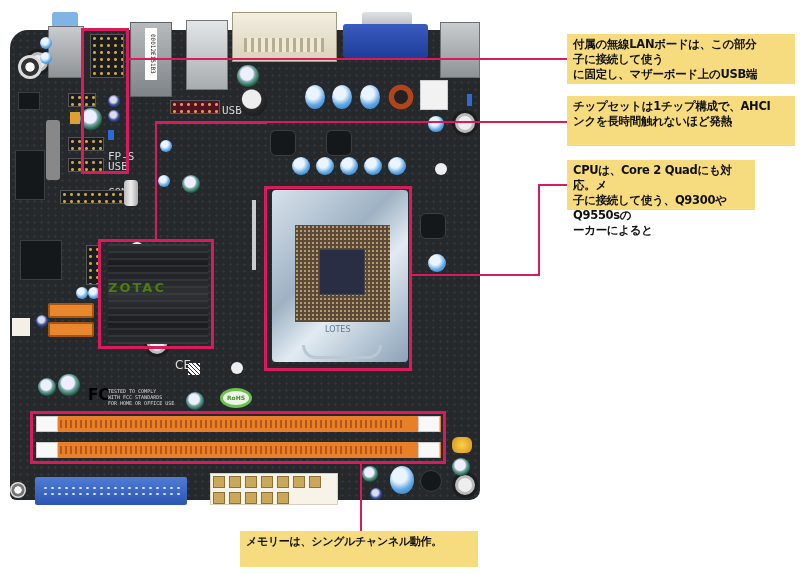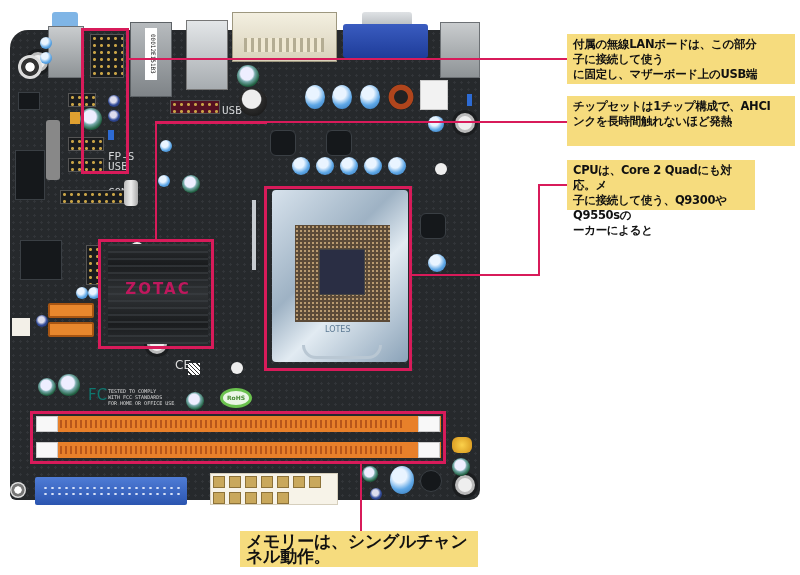--- a/index.html
+++ b/index.html
@@ -24,28 +24,28 @@
   .atx24 { left: 210px; top: 473px; width: 128px; height: 32px; background: #f7f3e8; border: 1px solid #d6cfbd; }
   .atx24 i { display: block; float: left; width: 12px; height: 12px; margin: 2px; background: #c9a85c; border: 1px solid #8d7238; }
   .ide { left: 35px; top: 477px; width: 152px; height: 28px; background: linear-gradient(#4f7cd6,#2b55b0); border-radius: 2px; }
   .ide-pins { left: 42px; top: 485px; width: 138px; height: 12px; background-image: radial-gradient(#d8e2f8 1px, transparent 1.5px); background-size: 7px 6px; }
   .dimm { background: #e8802a; }
   .dimm-slot { background: repeating-linear-gradient(90deg, #b8561a 0 2px, #e8802a 2px 5px); }
   .dimm-latch { background: #f8f8f8; border: 1px solid #ccc; }
   .sata { background: #e8872d; border: 2px solid #a85512; border-radius: 2px; }
   .heatsink { left: 108px; top: 244px; width: 100px; height: 100px; background: linear-gradient(#2a2d30,#1a1c1e 20%,#2f3235 50%,#1a1c1e 80%,#2a2d30); border-radius: 3px; }
   .heatsink-fins { left: 108px; top: 244px; width: 100px; height: 100px; background: repeating-linear-gradient(#3b3f43 0 2px, transparent 2px 7px); opacity:.6; }
-  .zotac { left: 108px; top: 280px; width: 100px; text-align: center; color: #be185d; font-weight: bold; font-size: 15px; letter-spacing: 2px; font-family: "DejaVu Sans", sans-serif; }
+  .zotac { left: 108px; top: 280px; width: 100px; text-align: left; color: #4d7c0f; font-weight: bold; font-size: 13px; letter-spacing: 2px; font-family: "DejaVu Sans", sans-serif; }
   .socket-frame { left: 272px; top: 190px; width: 136px; height: 172px; background: linear-gradient(135deg,#d7e2ec,#9eb2c4 40%,#e2ebf2 60%,#8aa2b8); border-radius: 4px; }
   .socket-pins { left: 295px; top: 225px; width: 95px; height: 97px; background: #5b4a38; background-image: radial-gradient(#b89a70 0.8px, transparent 1.1px); background-size: 4px 4px; }
   .socket-center { left: 319px; top: 249px; width: 46px; height: 46px; background: #2a2e44; border: 1px solid #444; }
   .lotes { left: 325px; top: 325px; width: 40px; font-size: 8px; color: #5d7a93; text-align: left; }
   .lever { left: 302px; top: 345px; width: 80px; height: 14px; border: 3px solid #b9c7d3; border-top: none; border-radius: 0 0 20px 20px; }
   .rohs { left: 220px; top: 388px; width: 32px; height: 20px; border-radius: 50%; background: #eaf6e5; border: 3px solid #6bc24e; font-size: 6px; text-align: center; line-height: 14px; color: #4a8b35; font-weight: bold; }
-  .fc { left: 88px; top: 386px; font-weight: normal; font-size: 15px; color: #0f766e; }
+  .fc { left: 88px; top: 386px; font-weight: bold; font-size: 15px; color: #000000; }
   .fc-text { left: 108px; top: 388px; font-size: 5px; color: #d8d8d8; line-height: 6px; font-family: "DejaVu Sans Mono", monospace; }
   .ce { left: 175px; top: 358px; font-size: 12px; color: #ddd; }
   .qr { left: 188px; top: 363px; width: 12px; height: 12px; background: repeating-linear-gradient(45deg,#fff 0 2px,#333 2px 3px); }
   .silk { font-size: 11px; color: #d5d7d9; font-family: "DejaVu Sans Mono", monospace; }
   .usb-port { background: linear-gradient(#e3e6e8,#a7acb0); border: 1px solid #777; }
   .rj45 { background: linear-gradient(#b7bbbe,#7f8488); border: 1px solid #5d6266; }
   .label-white { background: #fff; color: #111; font-size: 6px; writing-mode: vertical-rl; text-align: center; font-family: "DejaVu Sans Mono", monospace; }
   .audio { border-radius: 50%; background: radial-gradient(circle, #fff 0 25%, #333 30% 50%, #ddd 55%); }
   .inductor { border-radius: 50%; background: radial-gradient(circle, #222 0 35%, #b0451c 40% 65%, #222 70%); }
   .header-pins { background-image: radial-gradient(#c8a347 1.3px, transparent 1.6px); background-size: 7px 7px; background-color: #1a1c1e; border: 1px solid #555; }
@@ -216,15 +216,15 @@
 </div>
 <div class="abs callout" style="left:567px;top:96px;width:228px;height:50px">
   <div>チップセットは1チップ構成で、AHCI</div>
   <div>ンクを長時間触れないほど発熱</div>
 </div>
 <div class="abs callout" style="left:567px;top:160px;width:188px;height:50px">
   <div>CPUは、Core 2 Quadにも対応。メ</div>
   <div>子に接続して使う、Q9300やQ9550sの</div>
   <div>ーカーによると</div>
 </div>
-<div class="abs callout" style="left:240px;top:531px;width:238px;height:36px;font-size:17px;">
+<div class="abs callout" style="left:240px;top:531px;width:238px;height:36px;font-size:11px;">
   <div>メモリーは、シングルチャンネル動作。</div>
 </div>
 
 </body></html>

